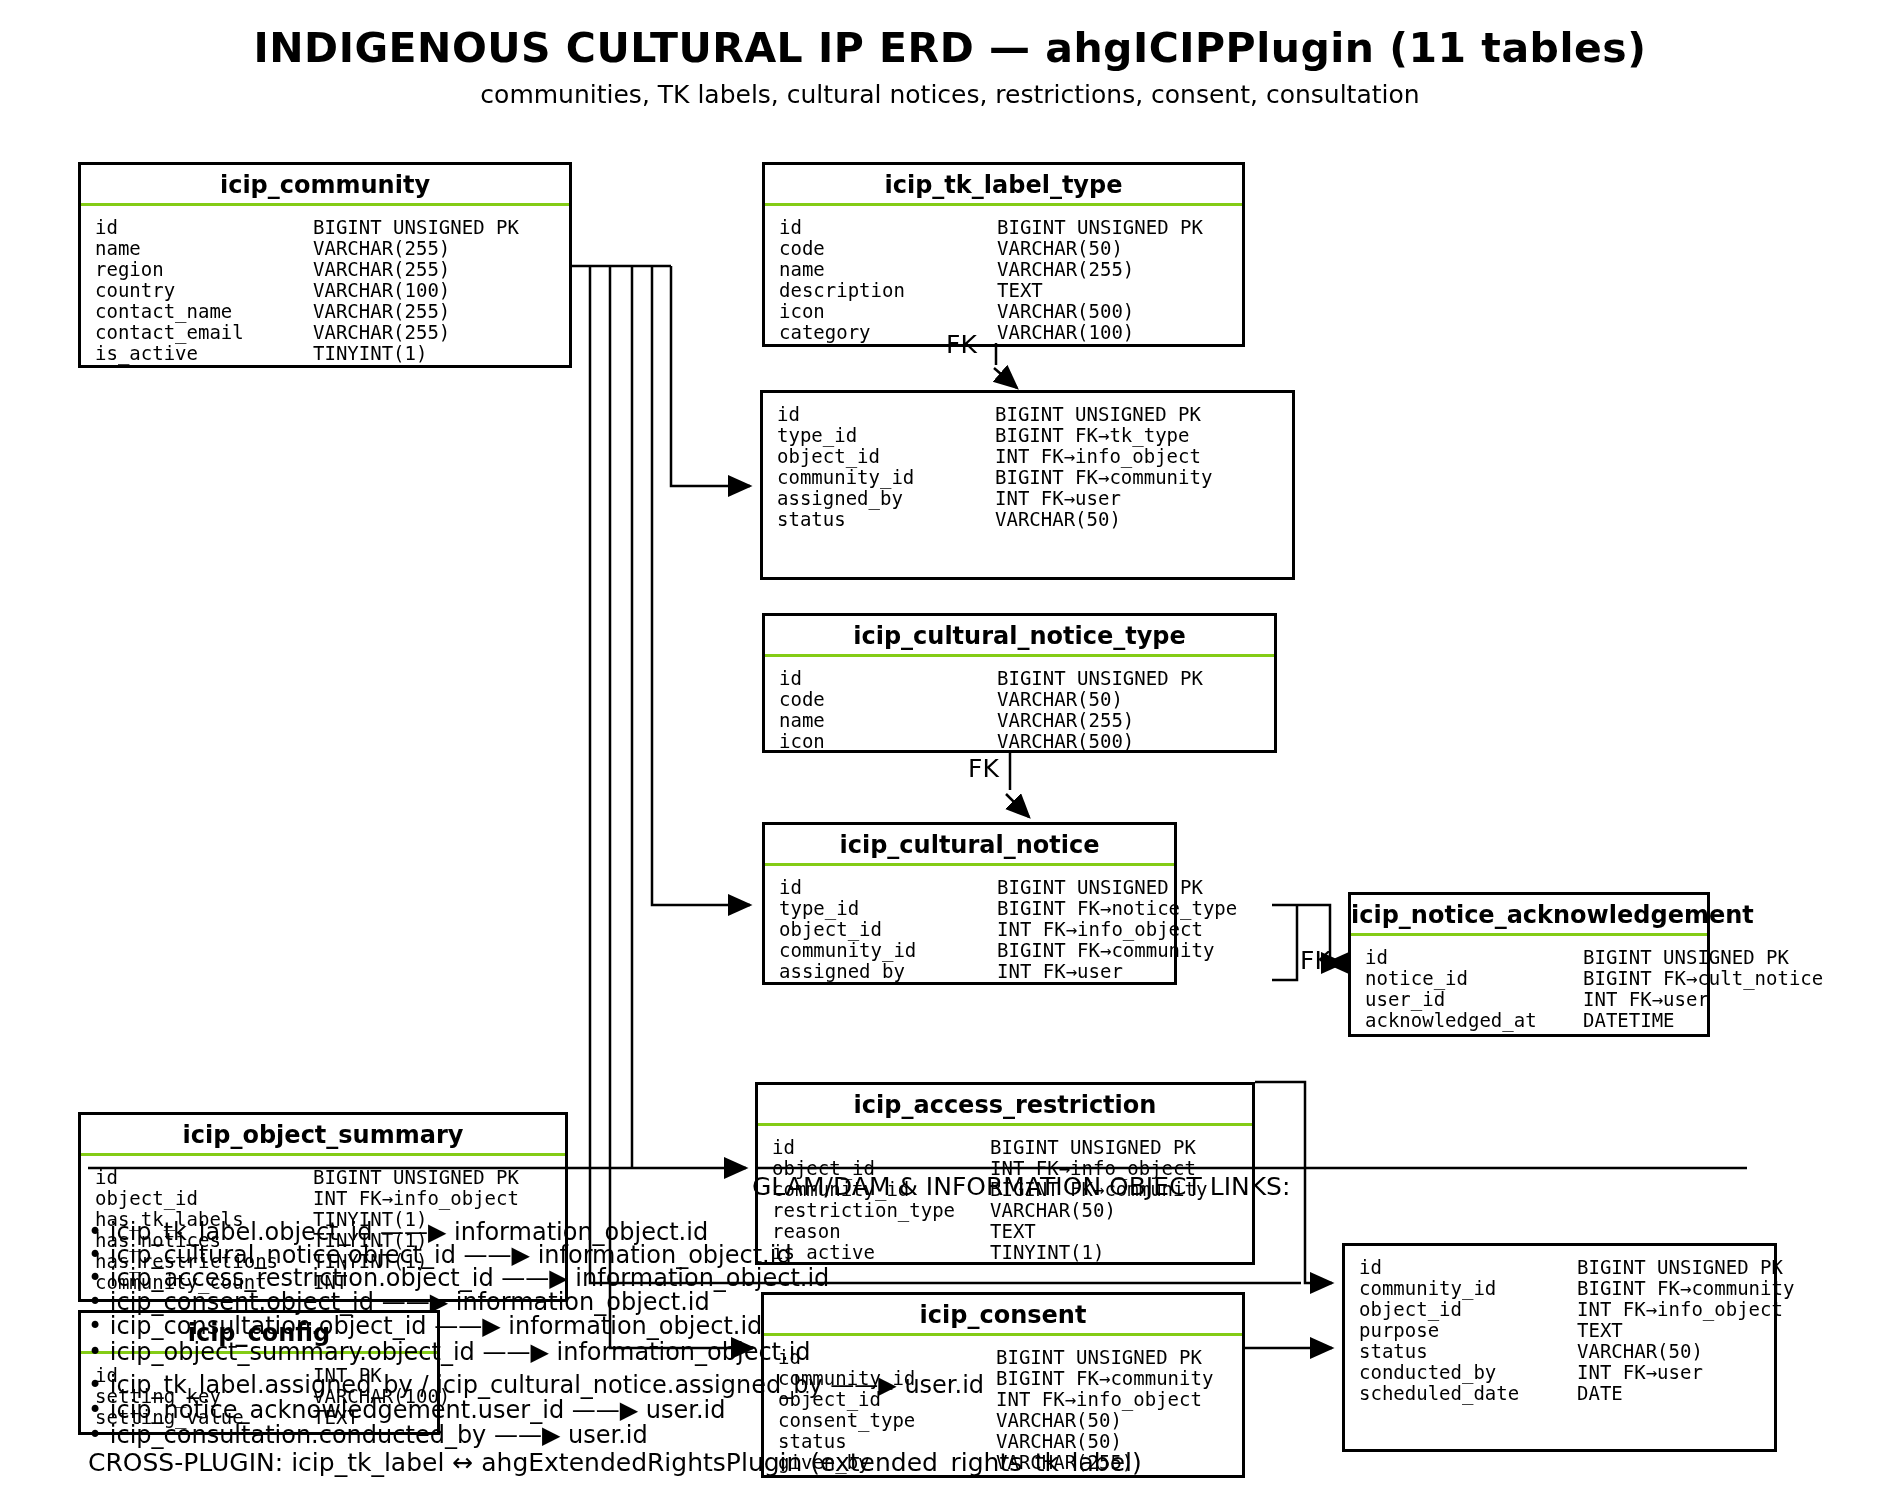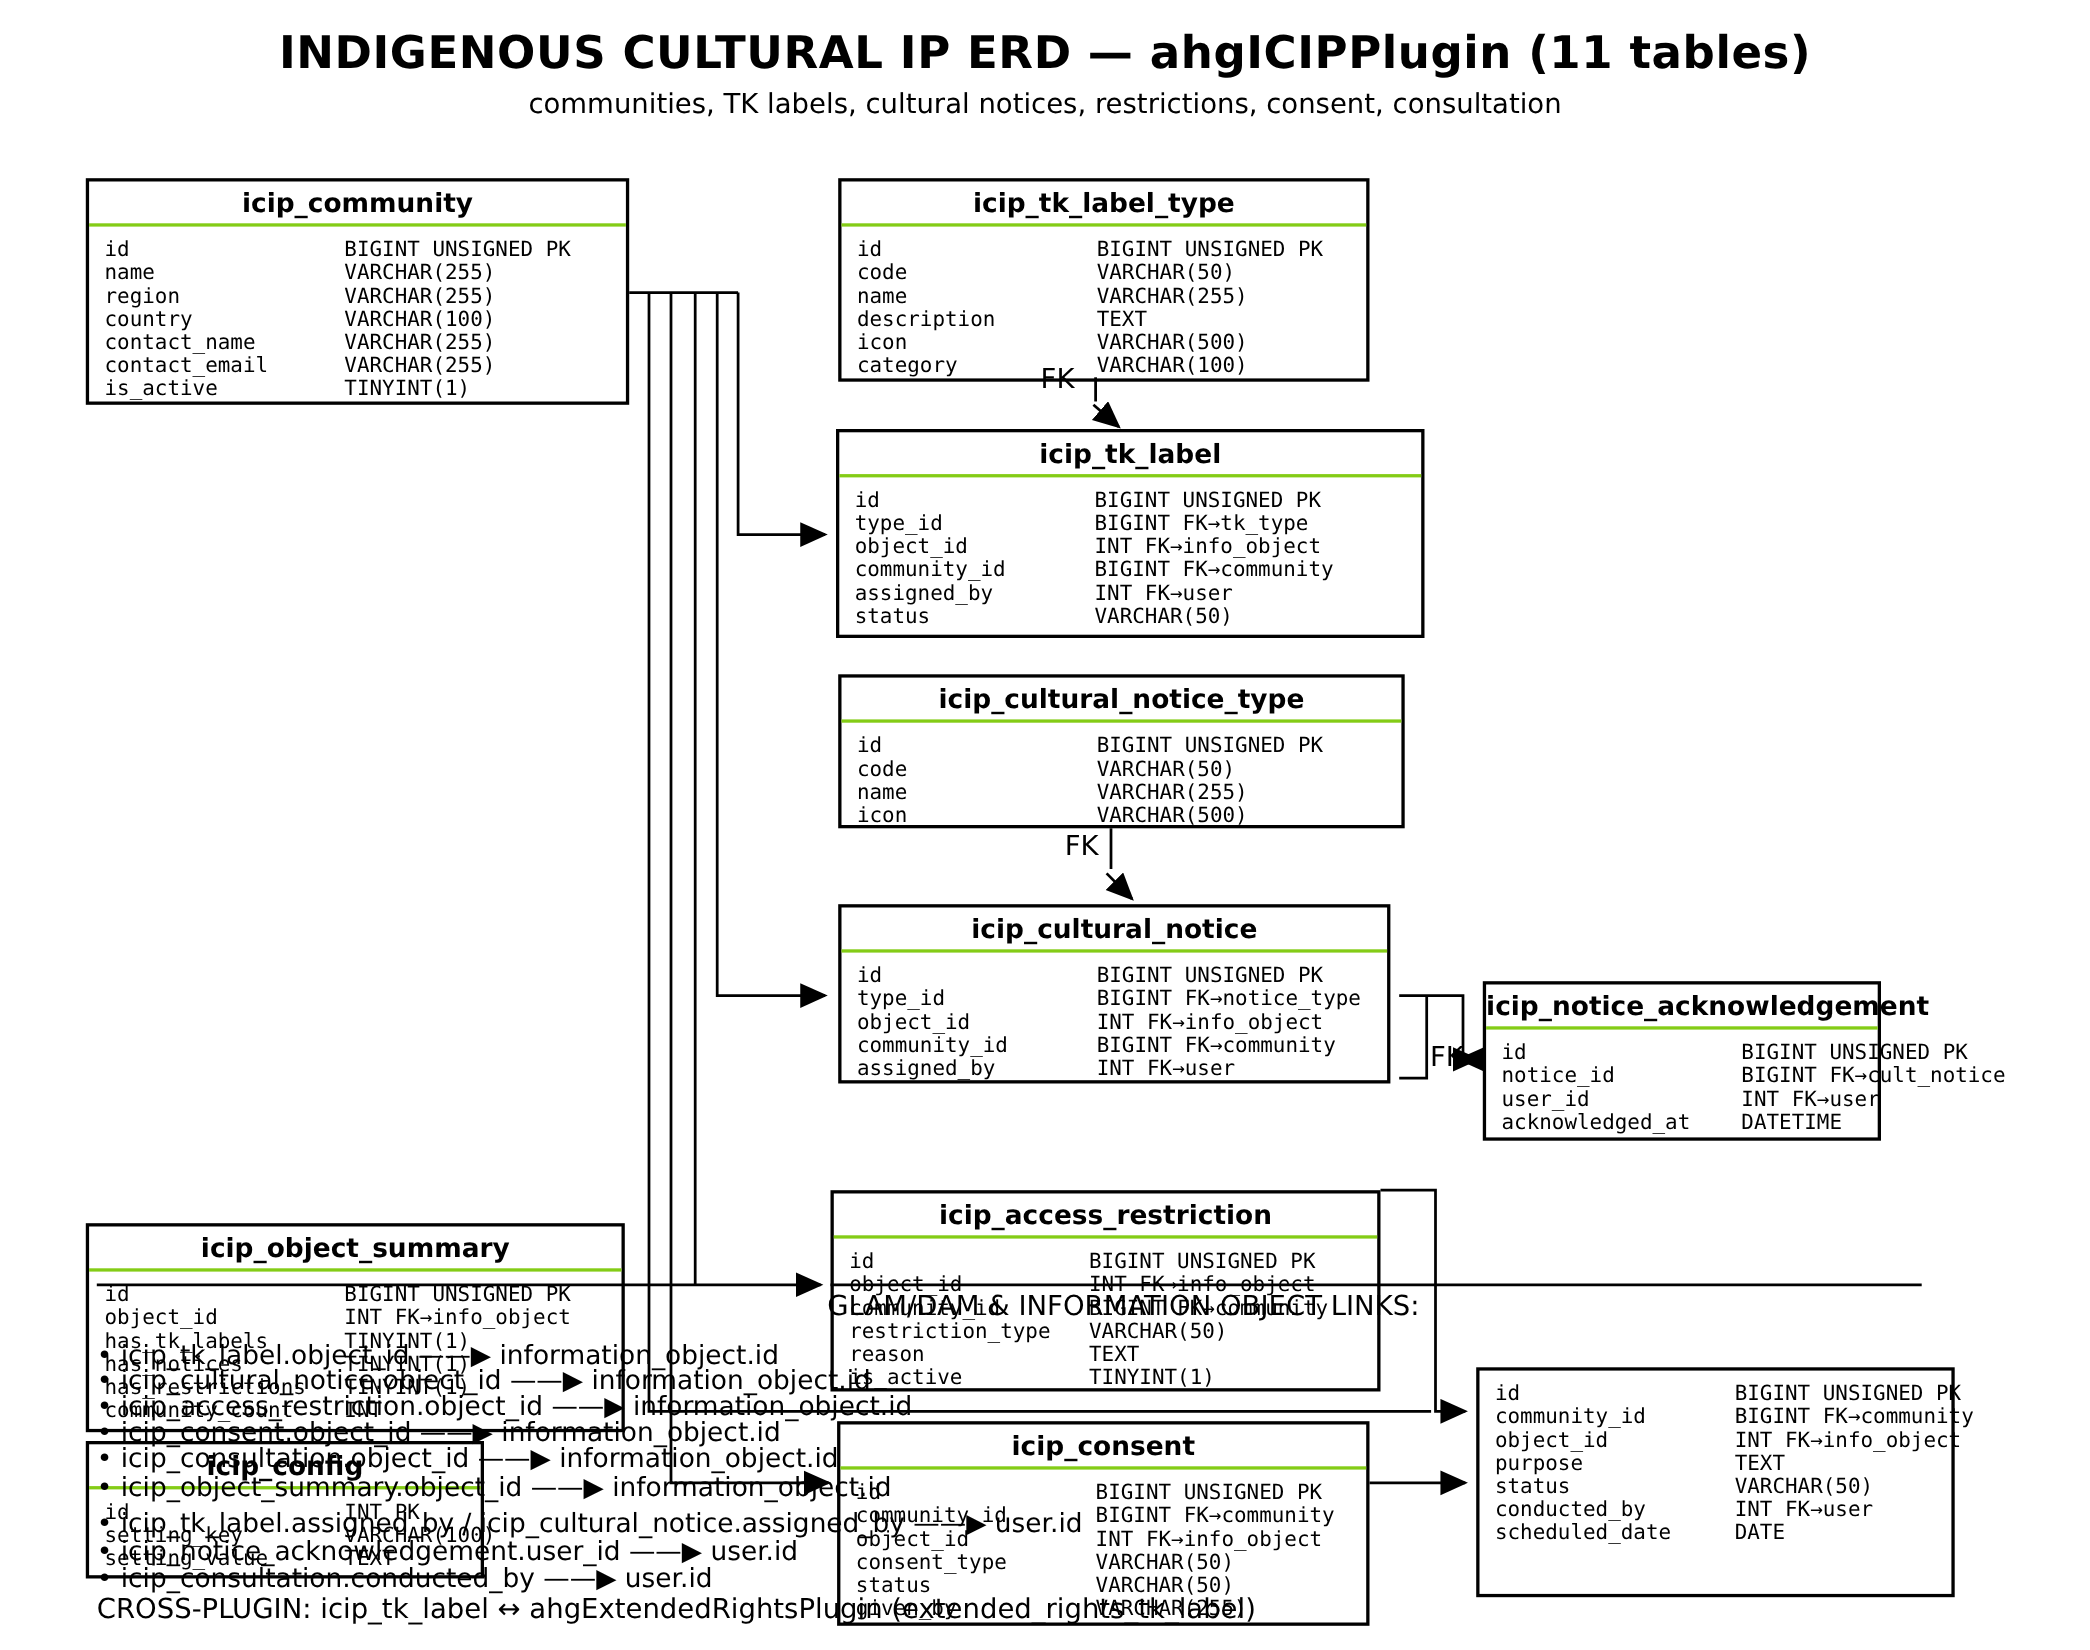--- a/index.html
+++ b/index.html
@@ -111,21 +111,20 @@
         <span class="ft">VARCHAR(500)</span>
       </div>
       <div class="row">
         <span class="fn">category</span>
         <span class="ft">VARCHAR(100)</span>
       </div>
     </div>
 </div>
 
 <div class="tbl" style="left:760px;top:390px;width:535px;height:190px;">
-  <div class="hdr">icip_tk_label</div>
   <div class="rows">
       <div class="row">
         <span class="fn">id</span>
         <span class="ft">BIGINT UNSIGNED PK</span>
       </div>
       <div class="row">
         <span class="fn">type_id</span>
         <span class="ft">BIGINT FK→tk_type</span>
       </div>
       <div class="row">
@@ -162,21 +161,21 @@
         <span class="fn">name</span>
         <span class="ft">VARCHAR(255)</span>
       </div>
       <div class="row">
         <span class="fn">icon</span>
         <span class="ft">VARCHAR(500)</span>
       </div>
     </div>
 </div>
 
-<div class="tbl" style="left:762px;top:822px;width:502px;height:163px;">
+<div class="tbl" style="left:762px;top:822px;width:415px;height:163px;">
   <div class="hdr">icip_cultural_notice</div>
   <div class="rows">
       <div class="row">
         <span class="fn">id</span>
         <span class="ft">BIGINT UNSIGNED PK</span>
       </div>
       <div class="row">
         <span class="fn">type_id</span>
         <span class="ft">BIGINT FK→notice_type</span>
       </div>

